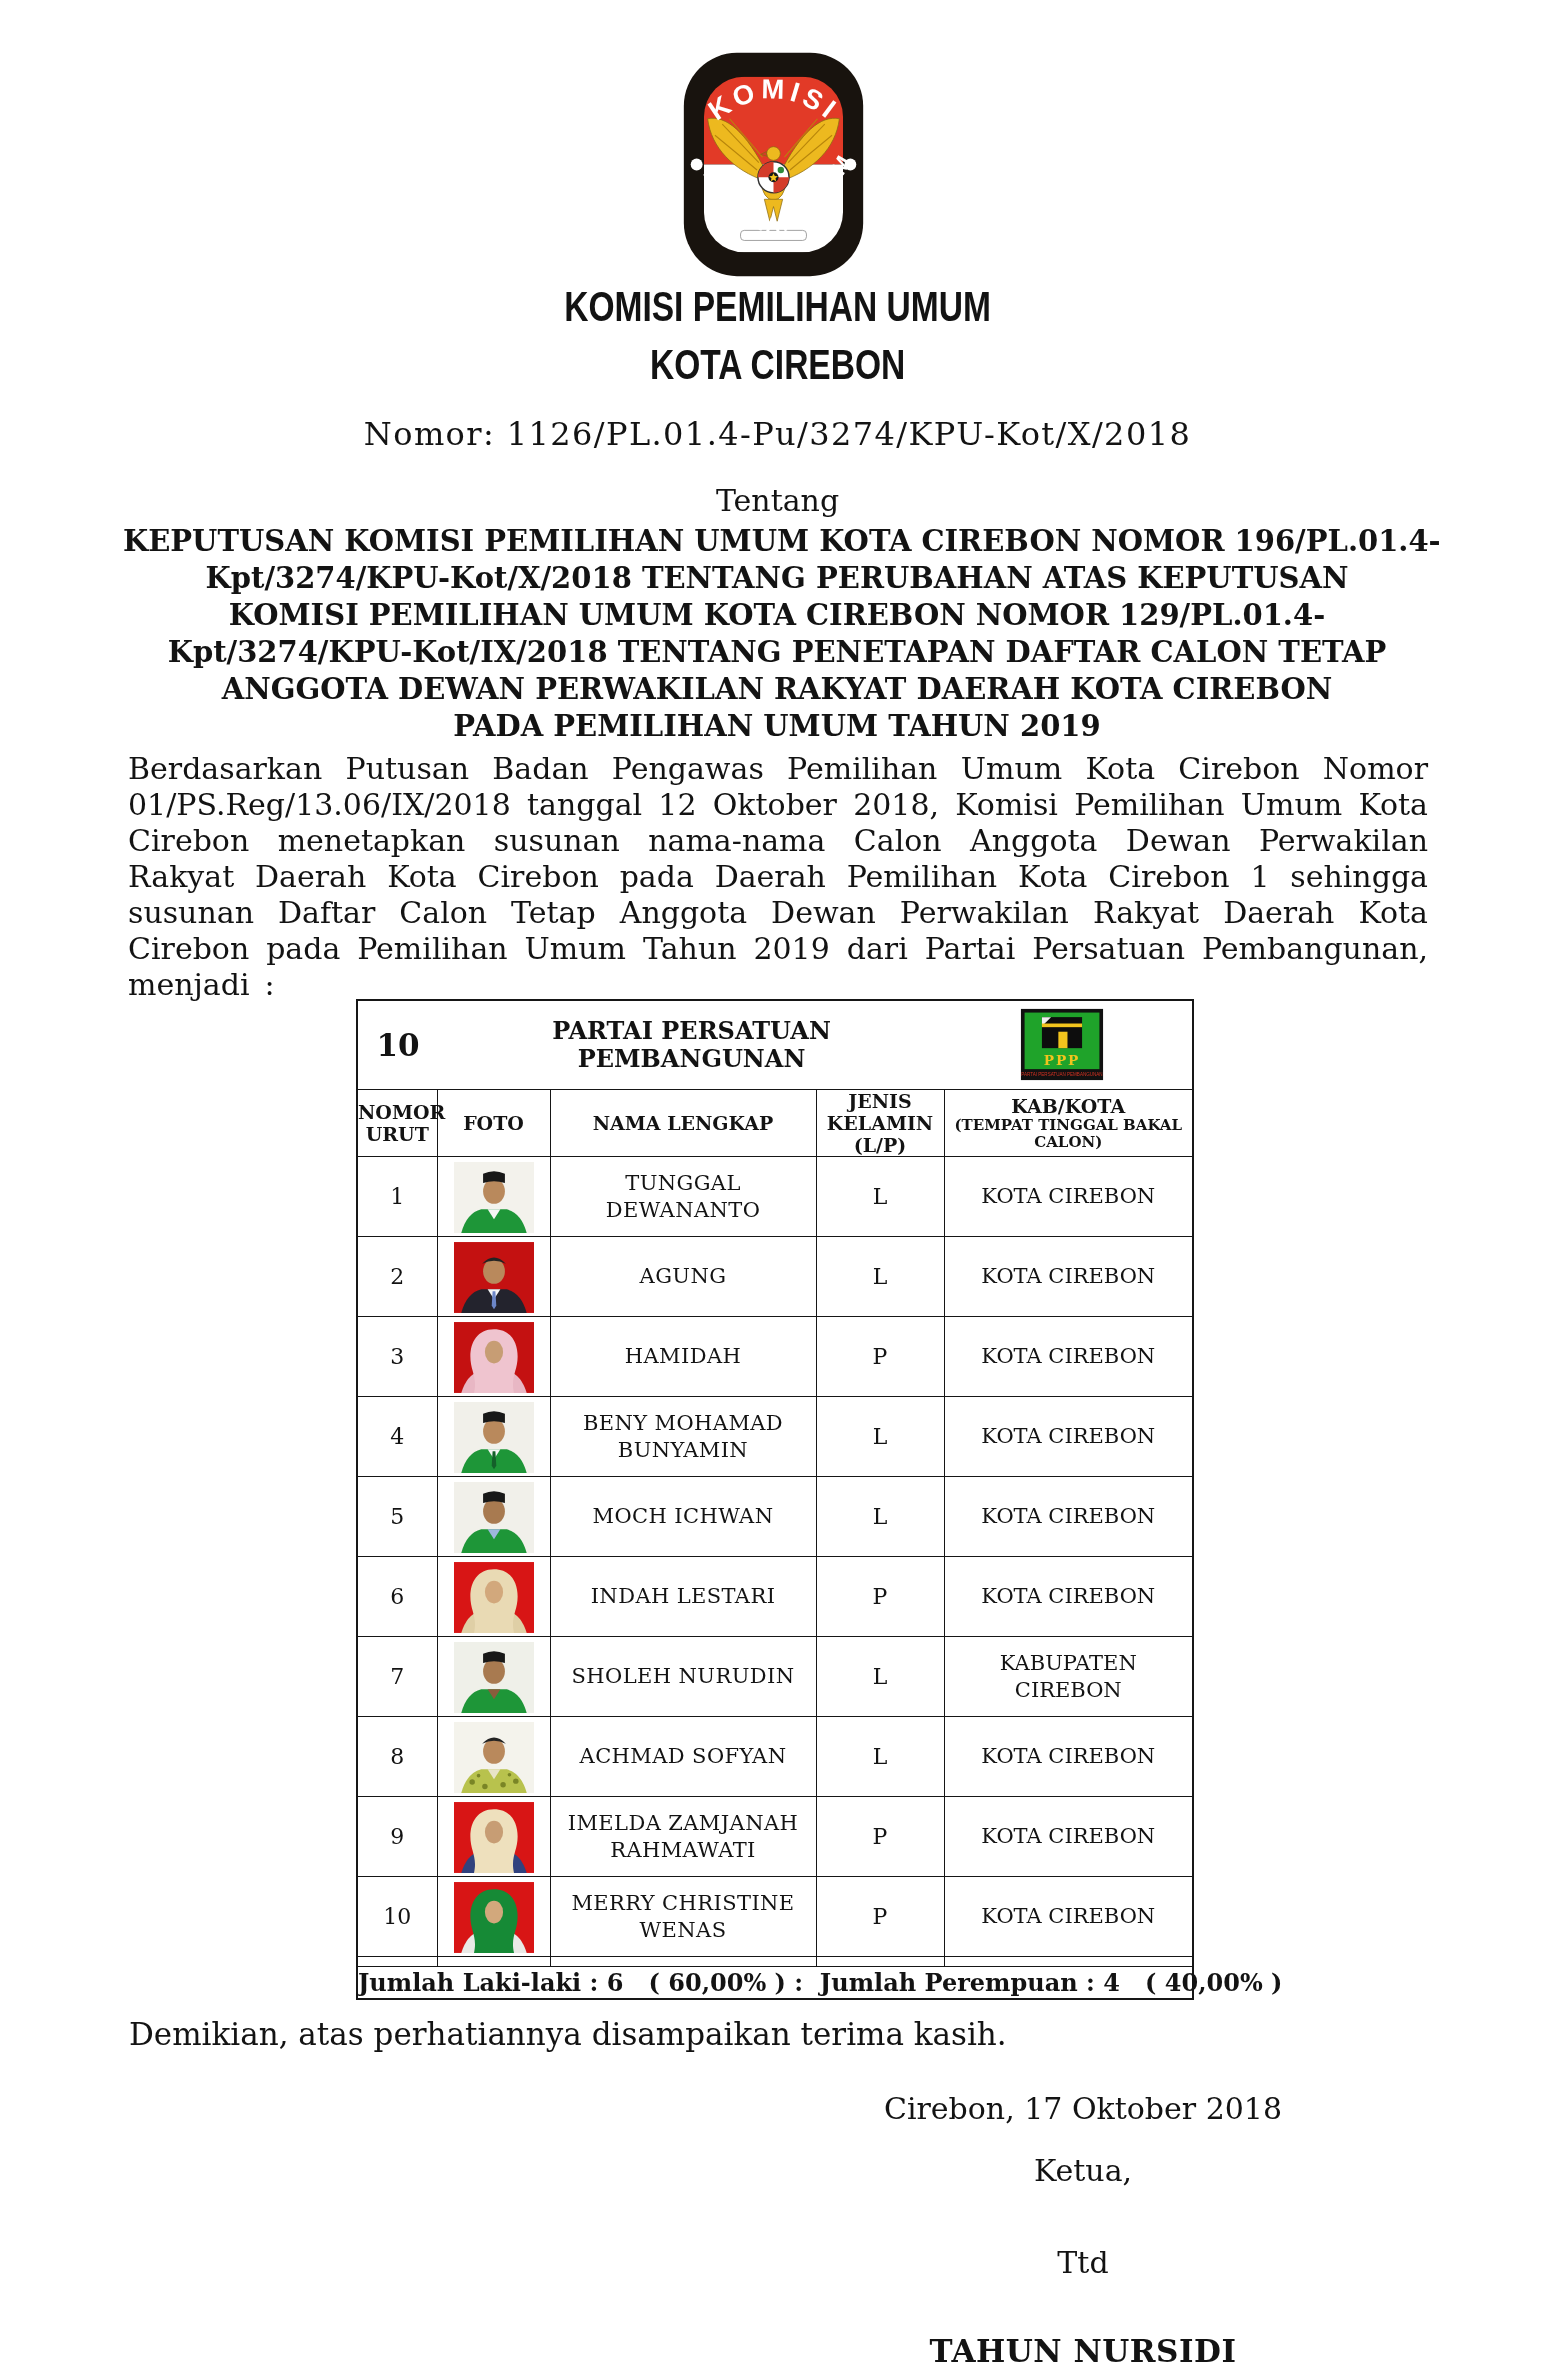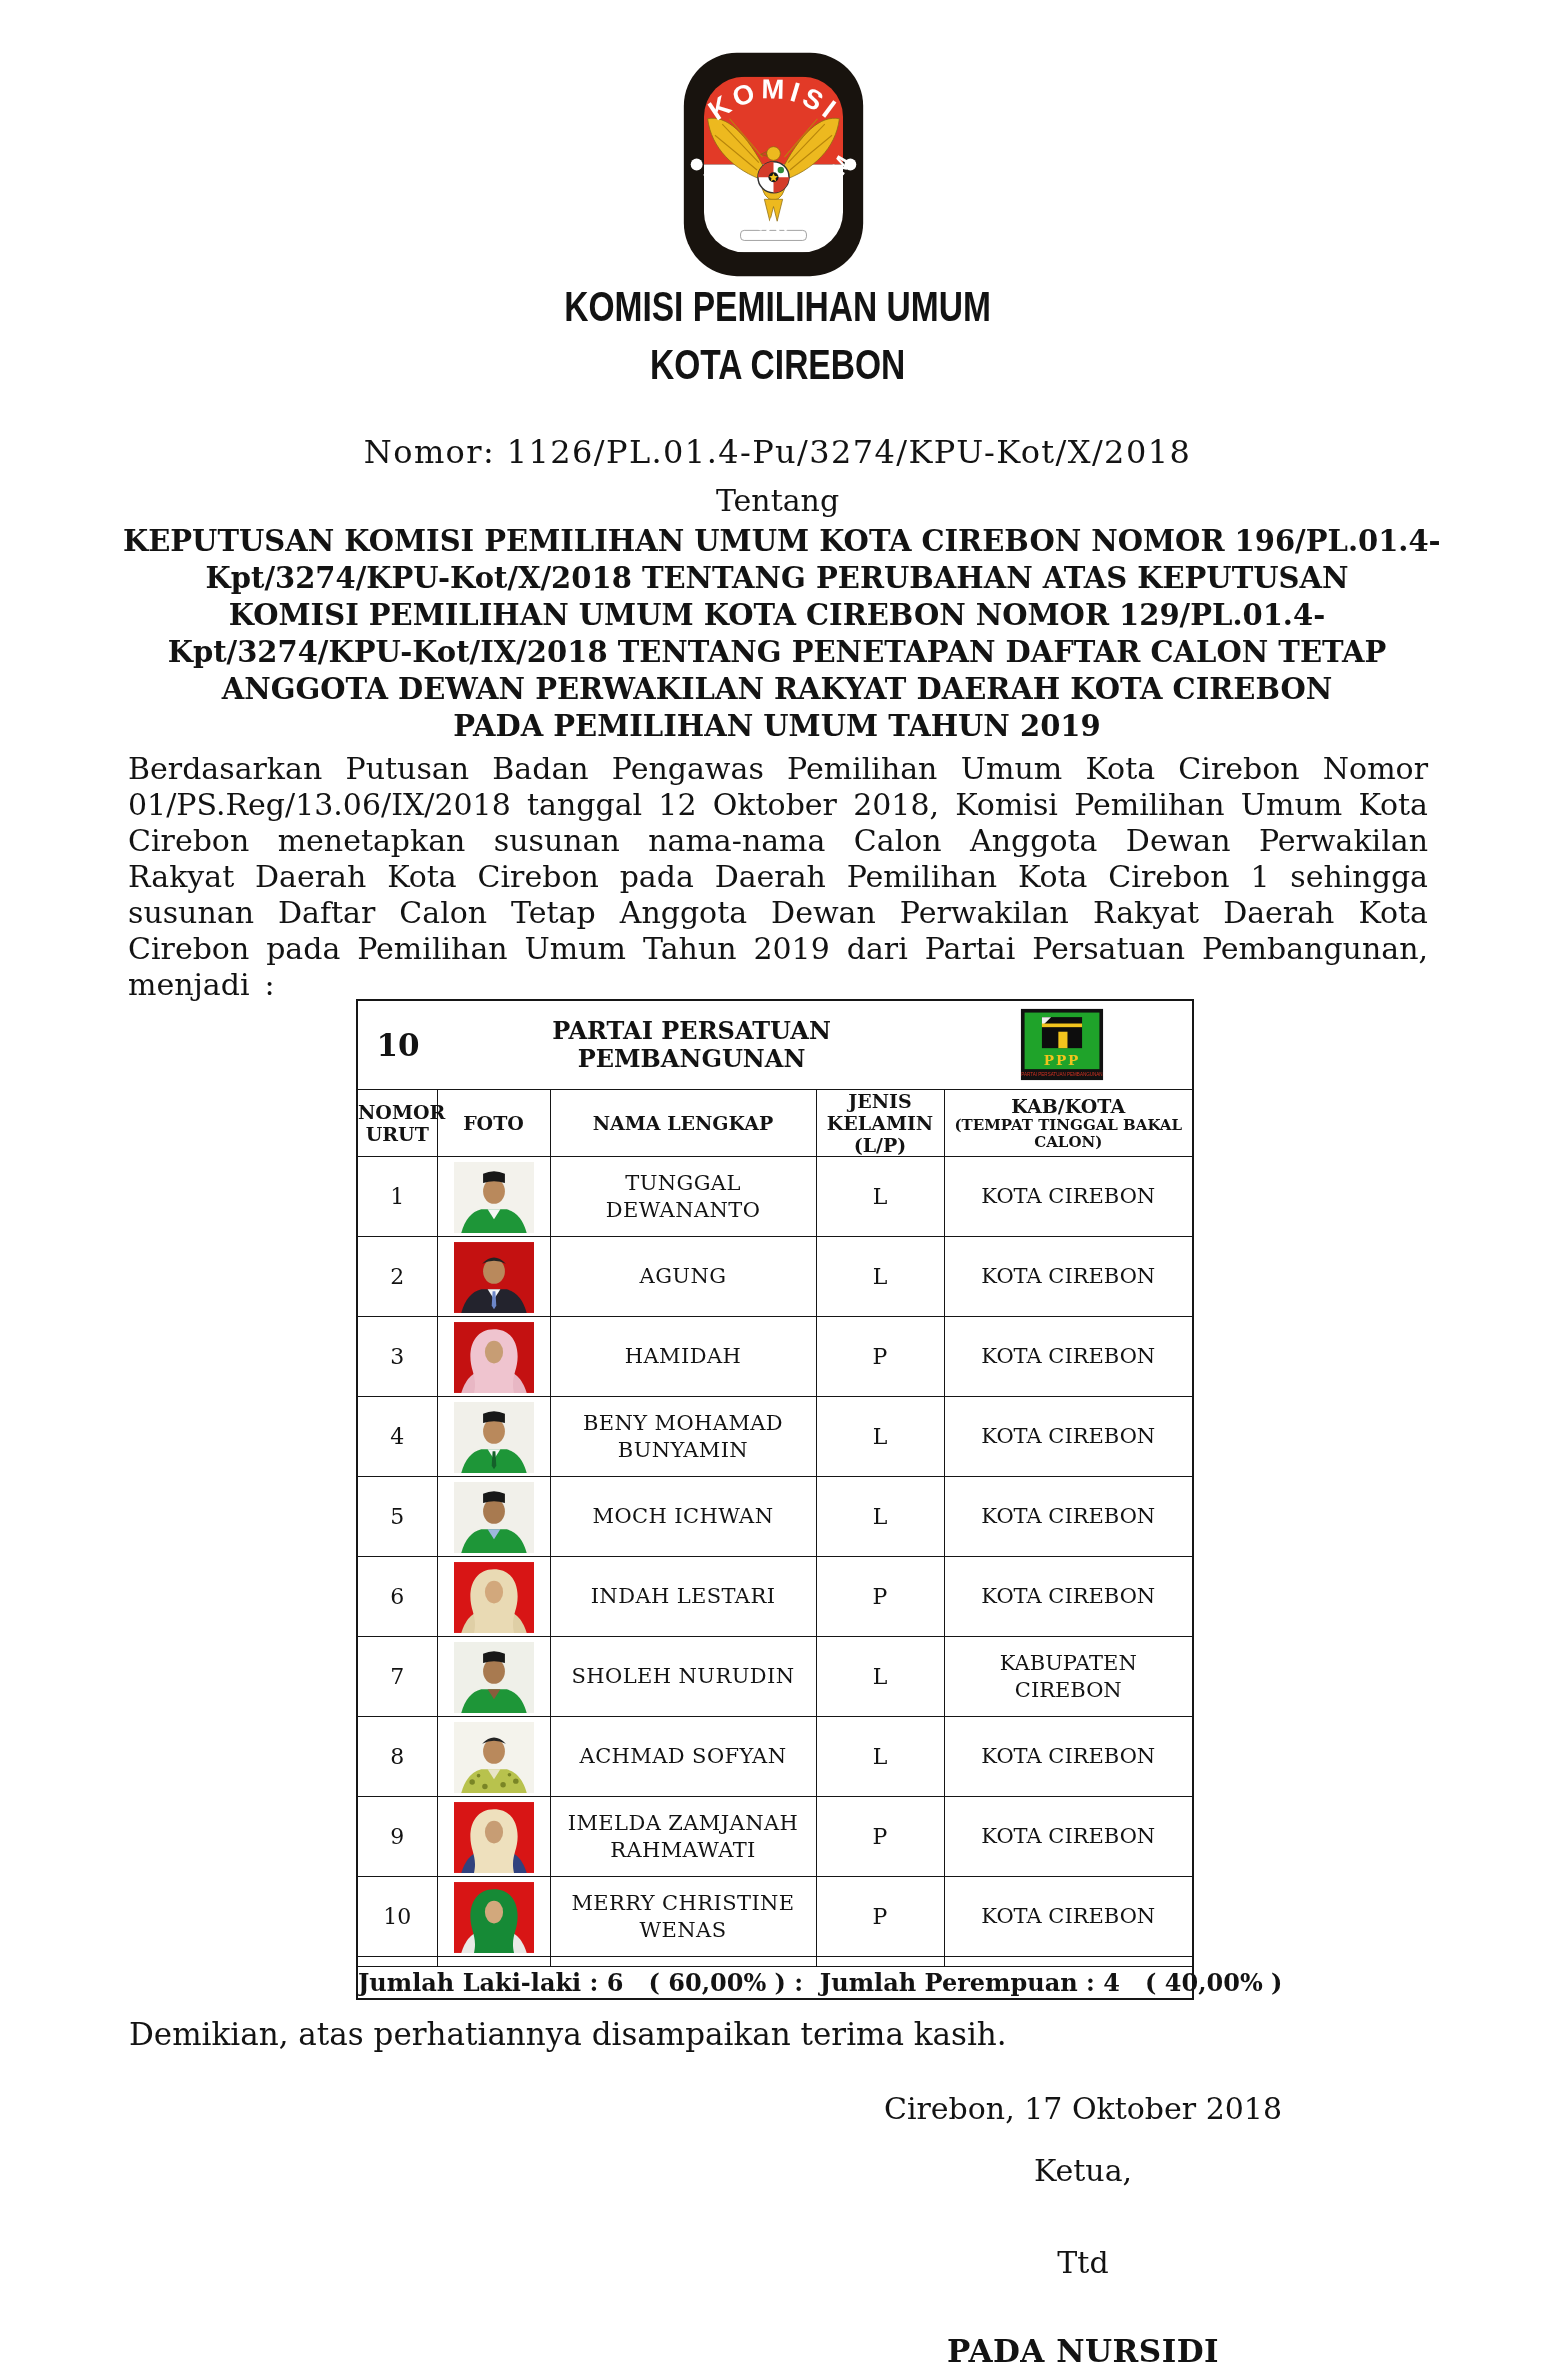--- a/index.html
+++ b/index.html
@@ -7,21 +7,21 @@
         font-family:"DejaVu Serif","Liberation Serif",serif;overflow:hidden;}
   .abs{position:absolute;}
   .center{left:0;right:0;text-align:center;}
 
   
   .kpu-logo{left:682px;top:51px;width:183px;height:227px;}
   .org-name{top:282px;font-family:"Liberation Sans",sans-serif;font-weight:800;font-size:43px;}
   .org-city{top:340px;font-family:"Liberation Sans",sans-serif;font-weight:800;font-size:43px;}
   .org-name span,.org-city span{display:inline-block;transform:scaleX(.78);transform-origin:50% 50%;}
   .doc-type{top:391px;font-weight:700;font-size:33px;letter-spacing:0.9px;}
-  .doc-number{top:433px;font-size:32px;letter-spacing:1.4px;}
+  .doc-number{top:415px;font-size:32px;letter-spacing:1.4px;}
   .tentang{top:483px;font-size:30px;}
   .subject{top:523px;left:123px;width:1308px;text-align:center;font-weight:700;
            font-size:29px;line-height:37px;}
   .subject div{white-space:nowrap;}
   .intro{top:751px;left:128px;width:1300px;font-size:30px;line-height:36px;
          text-align:justify;word-spacing:5.5px;}
 
   
   .doc-table{position:absolute;left:356px;top:999px;width:836px;border-collapse:collapse;
              table-layout:fixed;border:2.7px solid #161616;padding-left:36px;}
@@ -314,17 +314,17 @@
         <td colspan="5">Jumlah Laki-laki : 6   ( 60,00% ) :  Jumlah Perempuan : 4   ( 40,00% )</td>
       </tr>
     </tbody>
   </table>
 
   <div class="abs closing">Demikian, atas perhatiannya disampaikan terima kasih.</div>
   <div class="abs sig">
     <div class="date">Cirebon, 17 Oktober 2018</div>
     <div class="title">Ketua,</div>
     <div class="ttd">Ttd</div>
-    <div class="name">PADA NURSIDI</div>
+    <div class="name">TAHUN NURSIDI</div>
   </div>
 
 </div>
 
 
 </body></html>

